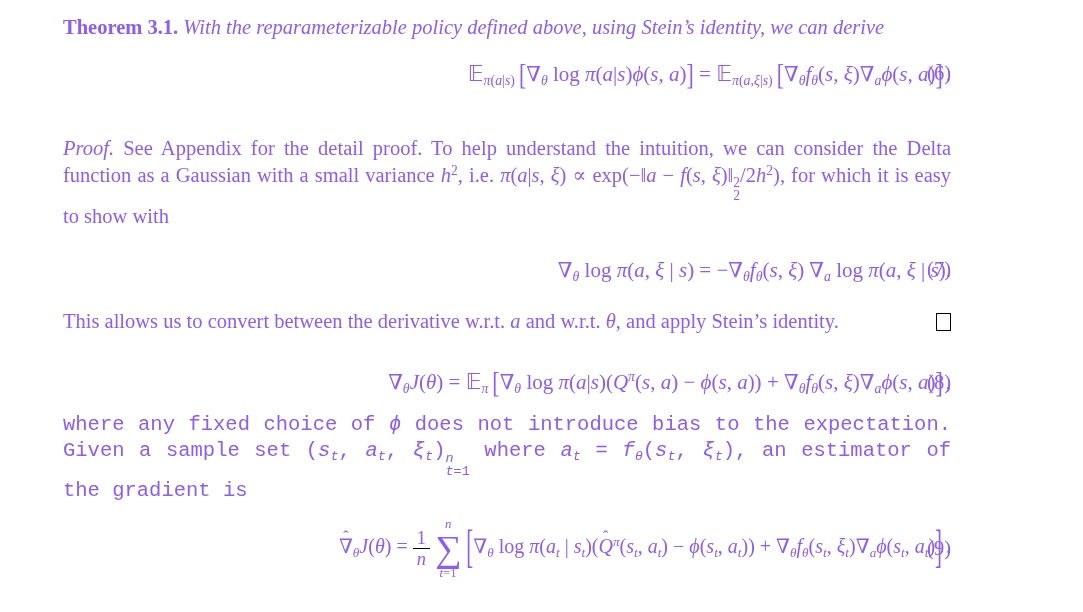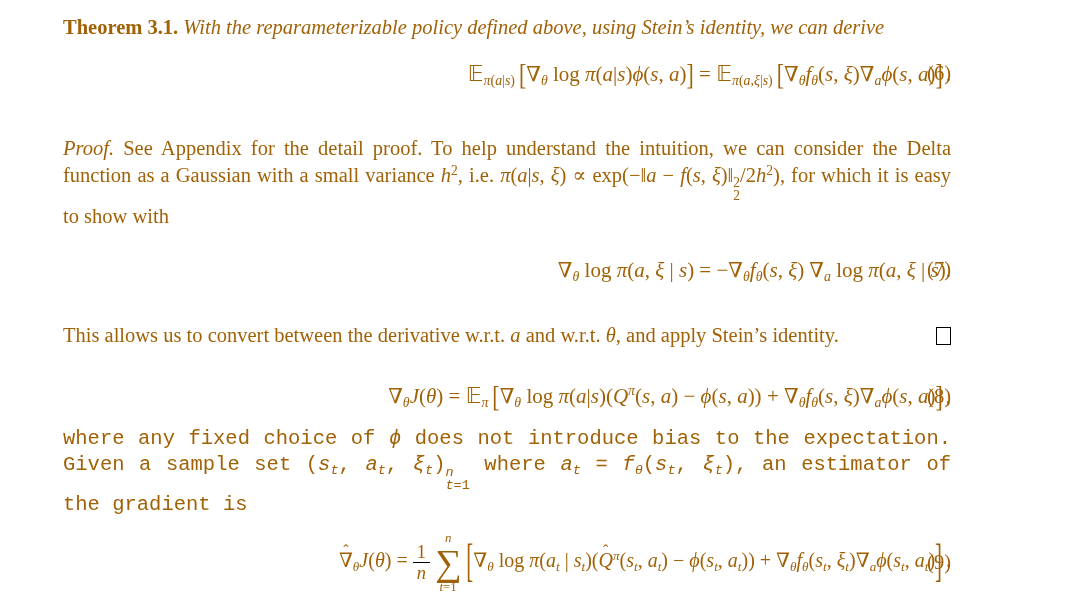--- a/index.html
+++ b/index.html
@@ -1,21 +1,21 @@
 <!DOCTYPE html>
 <html><head>
 <meta charset="utf-8">
 <style>
   html, body { margin: 0; padding: 0; background: #ffffff; }
   .page {
     position: relative;
     width: 977px;
     height: 612px;
     background: #ffffff;
-    color: #a16207;
+    color: #8b5cf6;
     font-family: "Liberation Serif", "DejaVu Serif", serif;
     overflow: hidden;
   }
   .col { margin-left: 63px; margin-right: 26px; }
 
   .para {
     font-size: 20.5px;
     line-height: 26.5px;
     text-align: justify;
   }
@@ -115,21 +115,21 @@
     border: 1.5px solid #000;
     flex: 0 0 auto;
     margin-left: 12px;
   }
 
   
   .b-theorem { margin-top: 14px; }
   .b-eq6     { margin-top: 21px; }
   .b-proof   { margin-top: 48px; }
   .b-eq7     { margin-top: 28px; }
-  .b-qed     { margin-top: 39px; }
+  .b-qed     { margin-top: 25px; }
   .b-stein   { margin-top: 33px; }
   .b-eq8     { margin-top: 35px; }
   .b-sample  { margin-top: 16px; font-family: Liberation Mono, monospace; }
   .b-eq9     { margin-top: 13px; }
 </style>
 </head>
 <body>
 
 <div class="page">
 

